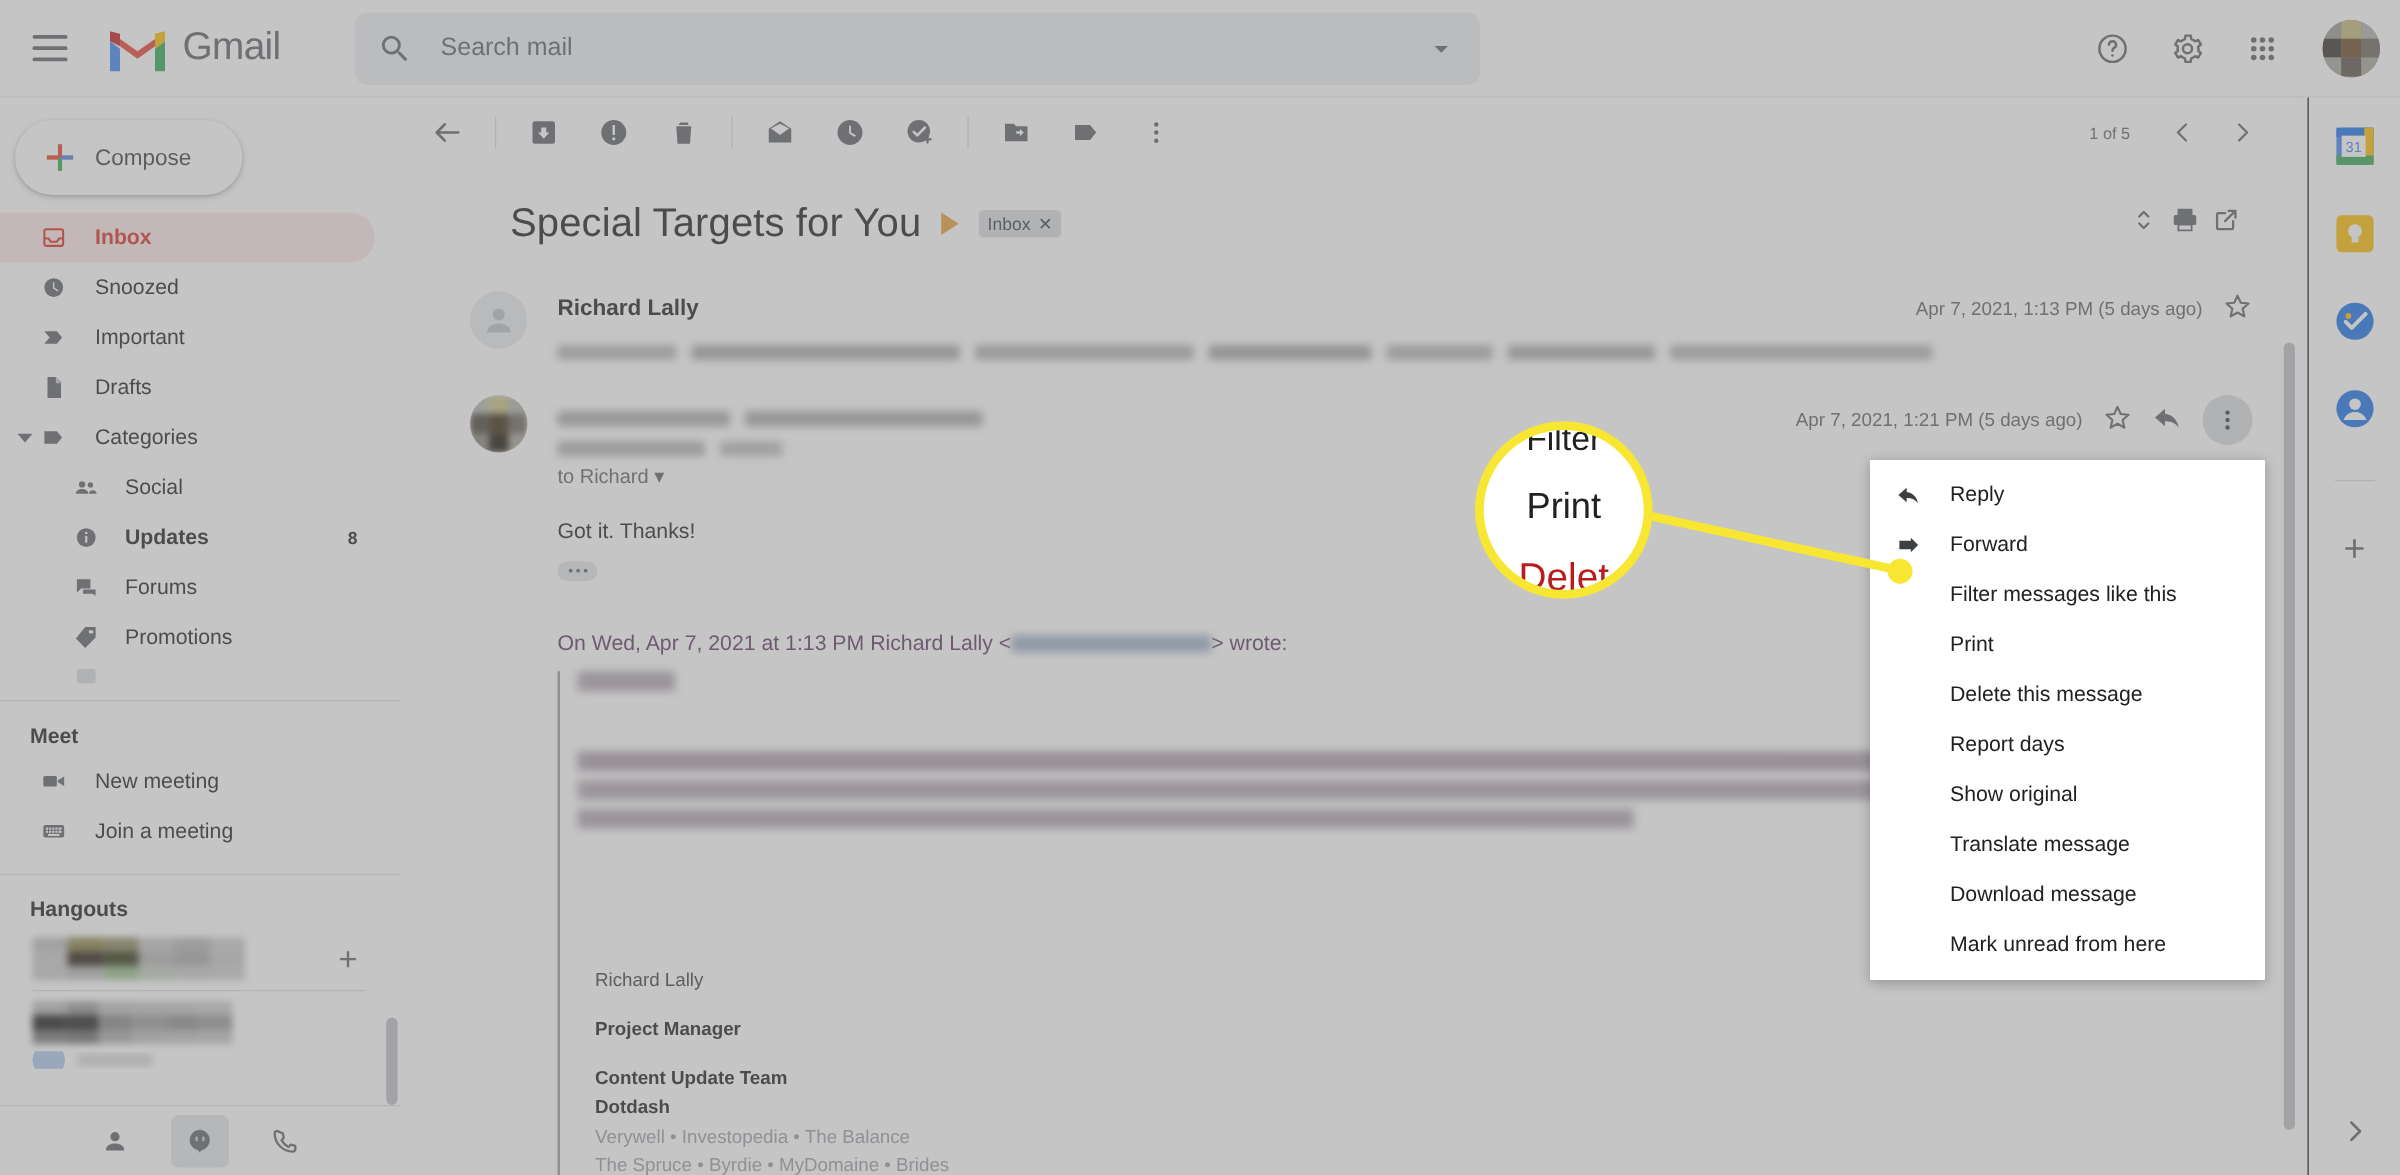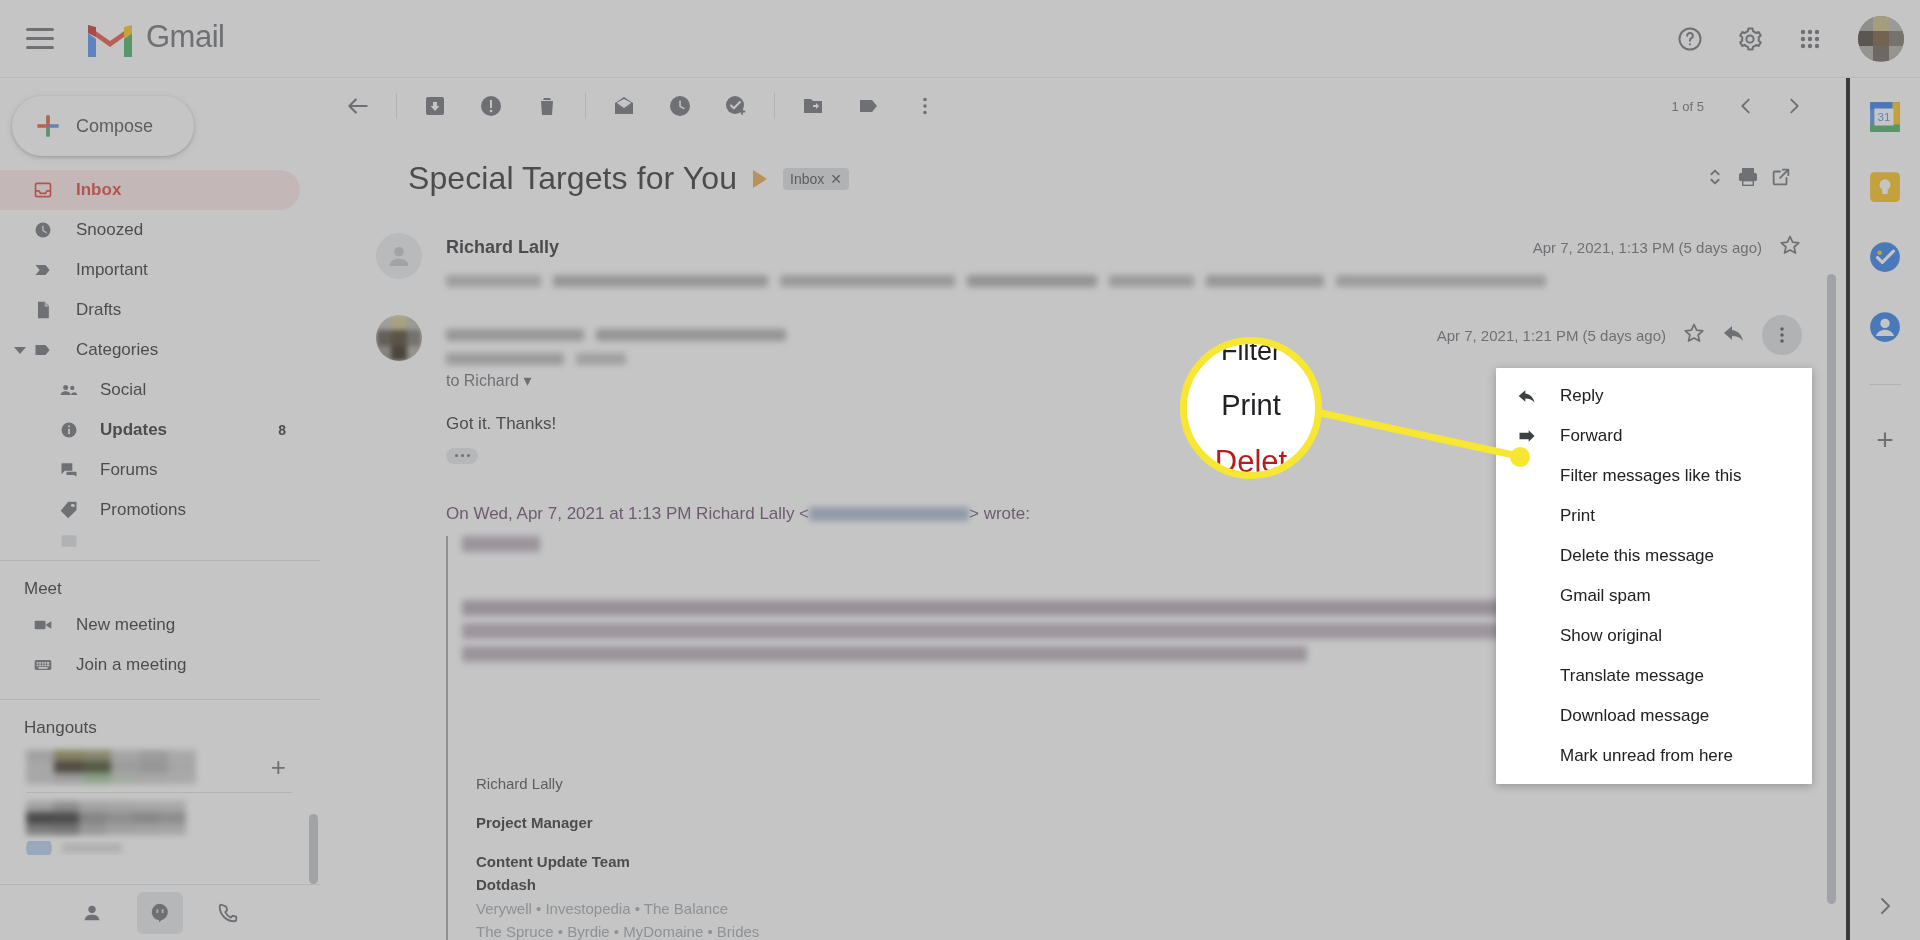--- a/index.html
+++ b/index.html
@@ -105,21 +105,21 @@
   .nav-item.active { background: #d3e3fd00; background: #fce8e6; color: #d93025; font-weight: bold; }
   .nav-item .ni-icon { width: 22px; height: 22px; flex: none; display:flex; align-items:center; justify-content:center; }
   .nav-item.sub { padding-left: 58px; gap: 20px; }
   .nav-item.bold { font-weight: bold; }
   .nav-item .count { margin-left: auto; font-size: 14px; font-weight: bold; color: #202124; padding-right: 14px; }
   .nav-item .caret { position: absolute; left: 14px; width: 0; height: 0;
      border-left: 6px solid transparent; border-right: 6px solid transparent; border-top: 7px solid #5f6368; }
   .cat-row { position: relative; }
 
   .sb-divider { height: 1px; background: #e0e0e0; margin: 8px 0 0 0; }
-  .sb-section-title { font-size: 17px; color: #202124; padding: 18px 0 6px 24px; font-weight: 400; }
+  .sb-section-title { font-size: 17px; color: #202124; padding: 18px 0 6px 24px; font-weight: 700; }
 
   .hangouts-row { display:flex; align-items:center; padding: 6px 0 6px 26px; gap: 10px; }
   .blurpx { display: grid; filter: blur(3px); }
   .hg-add { margin-left: auto; margin-right: 34px; font-size: 26px; color: #5f6368; line-height: 1; }
   .hg-divider { height: 1px; background: #e0e0e0; margin: 2px 28px 2px 26px; }
 
   .sb-bottom {
     position: absolute; bottom: 0; left: 0; width: 320px; height: 56px;
     border-top: 1px solid #e0e0e0;
     display: flex; align-items: center; justify-content: center; gap: 22px;
@@ -182,21 +182,21 @@
   .sig .name { color: #3c4043; }
   .sig .b { font-weight: bold; color: #202124; }
   .sig .gray { color: #9aa0a6; }
 
   .pane-scroll { position: absolute; right: 6px; top: 140px; width: 9px; height: 630px; background: #bdc1c6; border-radius: 5px; }
 
   
   .rail {
     position: absolute; top: 78px; right: 0;
     width: 74px; height: 862px;
-    background: #fff; border-left: 4px solid #000000;
+    background: #fff; border-left: 1px solid #000000;
     display: flex; flex-direction: column; align-items: center; padding-top: 22px; gap: 36px;
   }
   .rail-icon { width: 34px; height: 34px; border-radius: 5px; cursor: pointer; }
   .rail-div { width: 32px; height: 1px; background: #dadce0; margin: 4px 0; }
   .rail-plus { font-size: 30px; color: #5f6368; line-height: 1; cursor: pointer; }
   .rail-bottom { margin-top: auto; margin-bottom: 18px; color: #5f6368; cursor: pointer; }
 
   
   .ctxmenu {
     position: absolute; left: 1496px; top: 368px; width: 316px;
@@ -250,20 +250,29 @@
         <path d="M4 36V12l22 16L48 12v24a2 2 0 0 1-2 2h-8V20l-12 9-12-9v18H6a2 2 0 0 1-2-2z" fill="#fff"></path>
         <path d="M4 38h8V20L4 14v22z" fill="#4285f4"></path>
         <path d="M40 38h8V14l-8 6v18z" fill="#34a853"></path>
         <path d="M4 12l8 6 14 10 14-10 8-6-2-4-20 14L6 8l-2 4z" fill="#ea4335"></path>
         <path d="M40 8l8-2v8l-8 6V8z" fill="#fbbc04"></path>
         <path d="M4 14V6l8 2v10l-8-4z" fill="#c5221f"></path>
       </svg>
       <span class="gm-word">Gmail</span>
     </div>
 
+    <div class="searchbox">
+      <svg class="search-icon" viewBox="0 0 24 24" fill="currentColor">
+        <path d="M15.5 14h-.79l-.28-.27A6.47 6.47 0 0 0 16 9.5 6.5 6.5 0 1 0 9.5 16c1.61 0 3.09-.59 4.23-1.57l.27.28v.79l5 4.99L20.49 19l-4.99-5zm-6 0A4.5 4.5 0 1 1 14 9.5 4.49 4.49 0 0 1 9.5 14z"></path>
+      </svg>
+      <input class="search-input" value="" placeholder="Search mail" style="">
+      <svg class="search-caret" viewBox="0 0 24 24" fill="currentColor">
+        <path d="M7 10l5 5 5-5z"></path>
+      </svg>
+    </div>
 
     <div class="topbar-right">
       <div class="icon-btn">
         <svg width="28" height="28" viewBox="0 0 24 24" fill="none" stroke="currentColor" stroke-width="1.7">
           <circle cx="12" cy="12" r="9"></circle>
           <path d="M9.6 9.3a2.4 2.4 0 1 1 3.3 2.2c-.6.3-.9.8-.9 1.5v.4" stroke-linecap="round"></path>
           <circle cx="12" cy="16.6" r="0.9" fill="currentColor" stroke="none"></circle>
         </svg>
       </div>
       <div class="icon-btn">
@@ -833,21 +842,21 @@
     <div class="ctx-item">
       <span class="ctx-icon"></span>
       <span class="ctx-label">Print</span>
     </div>
     <div class="ctx-item">
       <span class="ctx-icon"></span>
       <span class="ctx-label">Delete this message</span>
     </div>
     <div class="ctx-item">
       <span class="ctx-icon"></span>
-      <span class="ctx-label">Gmail spam</span>
+      <span class="ctx-label">Report days</span>
     </div>
     <div class="ctx-item">
       <span class="ctx-icon"></span>
       <span class="ctx-label">Show original</span>
     </div>
     <div class="ctx-item">
       <span class="ctx-icon"></span>
       <span class="ctx-label">Translate message</span>
     </div>
     <div class="ctx-item">

